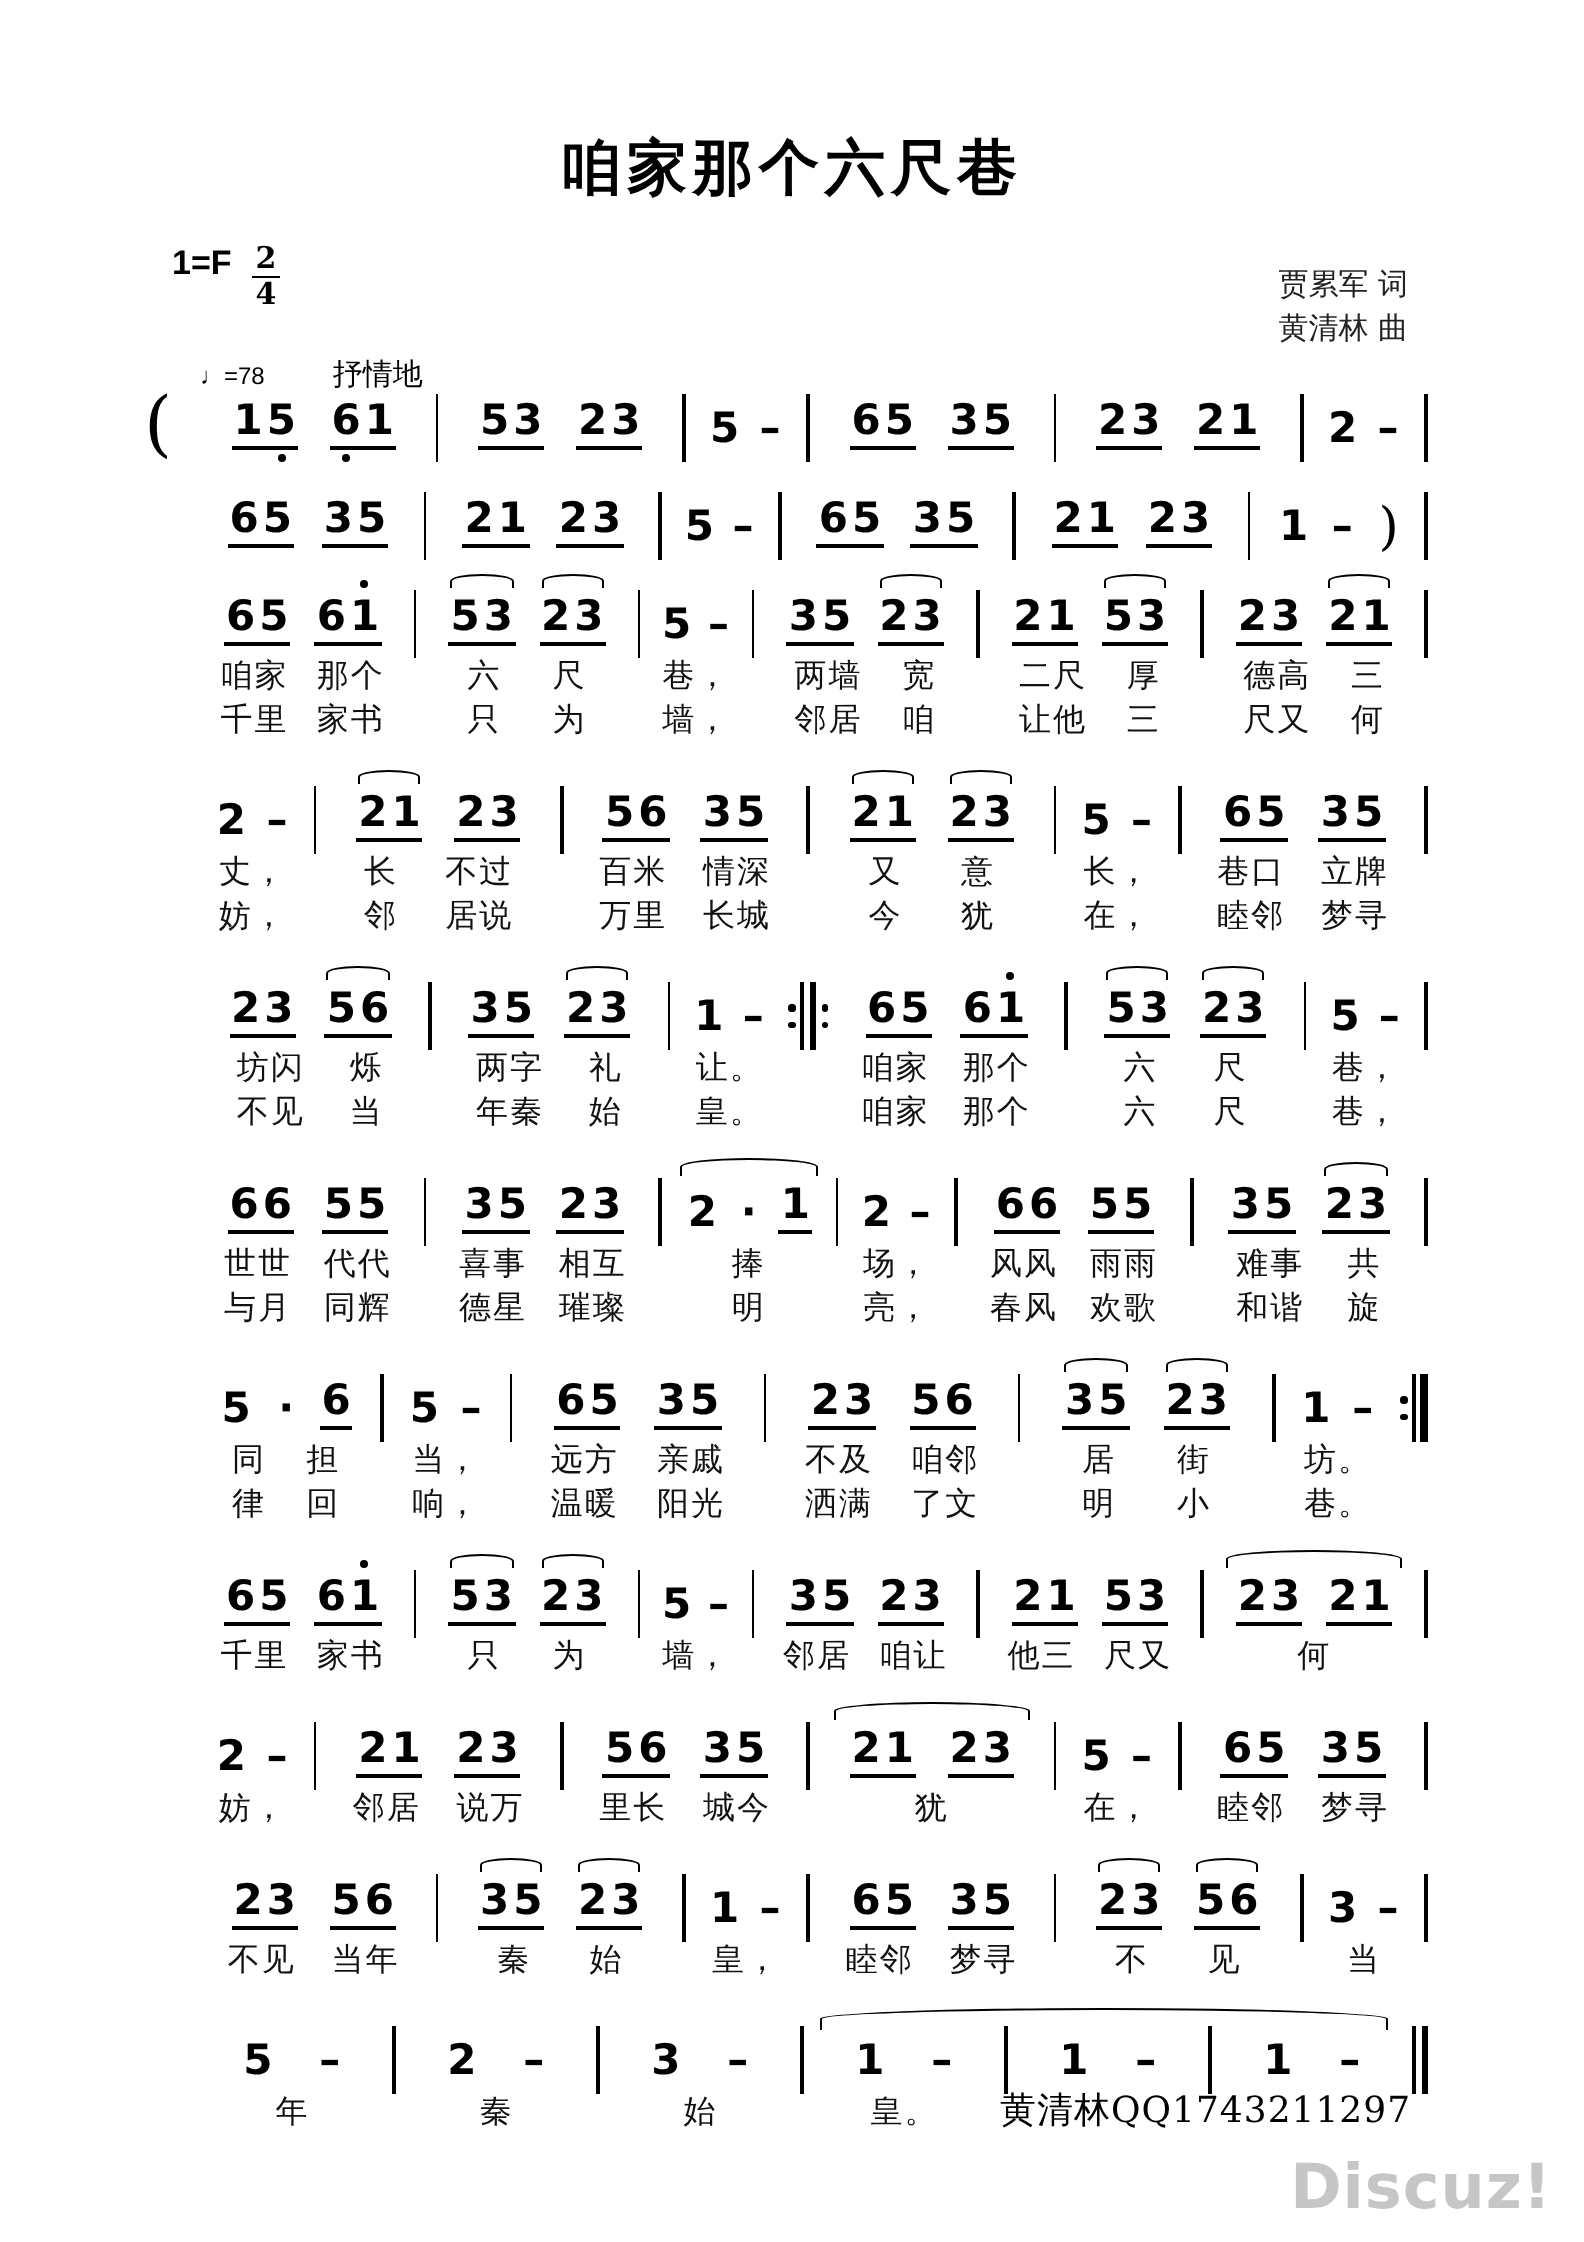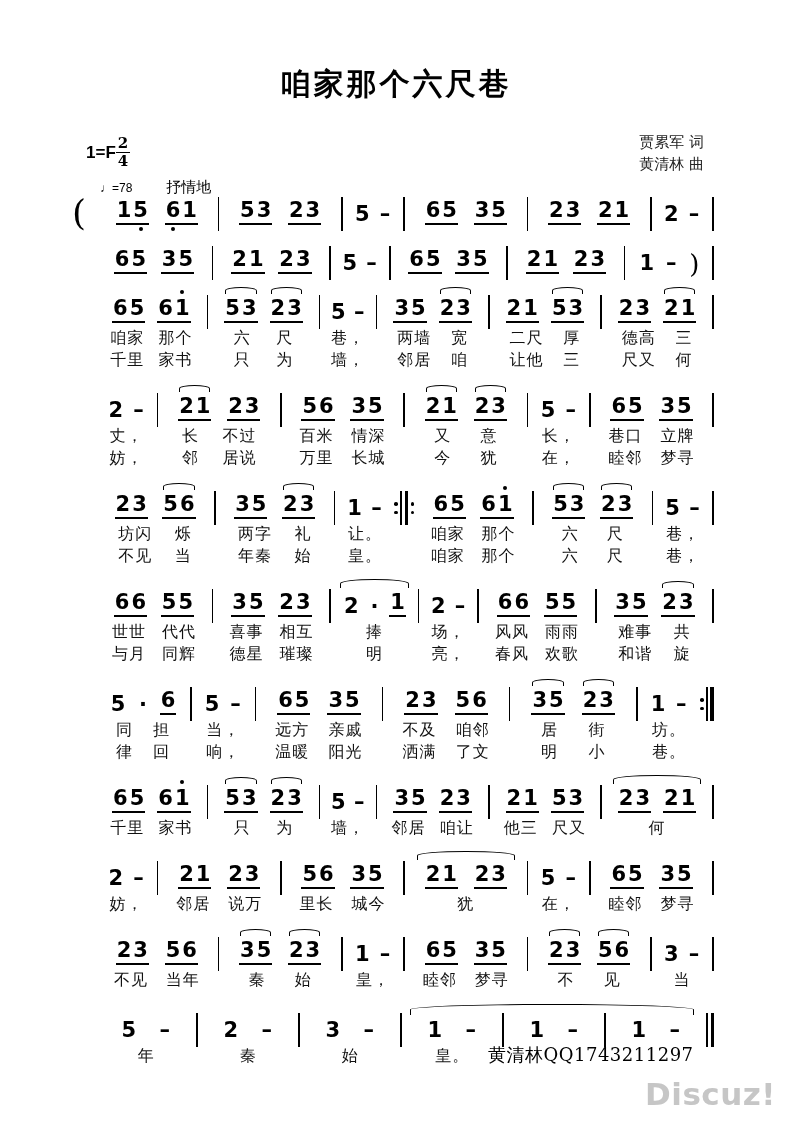--- a/index.html
+++ b/index.html
@@ -7,21 +7,21 @@
     width:792px;height:1121px;position:relative;overflow:hidden;
     background:#ffffff;color:#000;
     font-family:"Liberation Sans","DejaVu Sans",sans-serif;
   }
   .title{
     position:absolute;top:64px;left:0;width:100%;text-align:center;
     font-size:30px;font-weight:bold;letter-spacing:3px;
     font-family:"DejaVu Sans",sans-serif;
   }
   
-  .keysig{position:absolute;left:86px;top:136px;font-weight:bold;font-size:17px;display:flex;align-items:center;gap:0;}
+  .keysig{position:absolute;left:86px;top:122px;font-weight:bold;font-size:17px;display:flex;gap:10px;}
   .frac{display:inline-flex;flex-direction:column;align-items:center;line-height:1;font-size:15px;font-weight:bold;font-family:"DejaVu Serif",serif;}
   .frac .num{border-bottom:1.6px solid #000;padding:0 2px 1px;}
   .frac .den{padding-top:1px;}
   .credits{
     position:absolute;right:88px;top:132px;text-align:left;
     font-size:15px;line-height:1.45;font-family:"DejaVu Serif",serif;color:#222;
   }
   
   .score{position:absolute;left:96px;top:186px;width:618px;}
   .system{position:relative;display:flex;align-items:flex-start;padding-top:13px;margin-bottom:15px;}
@@ -54,21 +54,21 @@
   .bar{width:1.6px;height:34px;background:#000;margin-top:-2px;flex:none;}
   .barwrap{display:flex;align-items:center;gap:2.5px;margin-top:-2px;height:34px;flex:none;}
   .barwrap .thin{width:1.6px;height:34px;background:#000;}
   .barwrap .thick{width:3.5px;height:34px;background:#000;}
   .dots2{display:flex;flex-direction:column;justify-content:center;gap:5px;height:34px;}
   .dots2 i{display:block;width:3.5px;height:3.5px;border-radius:50%;background:#000;}
   .sys-prefix{position:absolute;left:-24px;top:6px;font-size:36px;font-weight:normal;font-family:"DejaVu Serif",serif;}
   .cell-paren{font-size:26px;font-weight:normal;font-family:"DejaVu Serif",serif;line-height:.9;margin-left:2px;position:relative;top:2px;}
   .tempoblock{position:absolute;top:-8px;left:4px;font-size:12px;font-weight:normal;white-space:nowrap;}
   .tempoblock .expr{font-size:15px;margin-left:34px;}
-  .footer-contact{position:absolute;left:488px;top:1043px;font-size:18px;font-family:"DejaVu Serif",serif;letter-spacing:.5px;}
+  .footer-contact{position:absolute;left:500px;top:1043px;font-size:18px;font-family:"DejaVu Serif",serif;letter-spacing:.5px;}
   .watermark{position:absolute;right:16px;top:1076px;font-size:31px;font-weight:bold;letter-spacing:.5px;font-family:"DejaVu Sans",sans-serif;}
 </style>
 </head>
 <body>
 
 <div class="title">咱家那个六尺巷</div>
 
 <div class="keysig">
   <span>1=F</span>
   <span class="frac">

